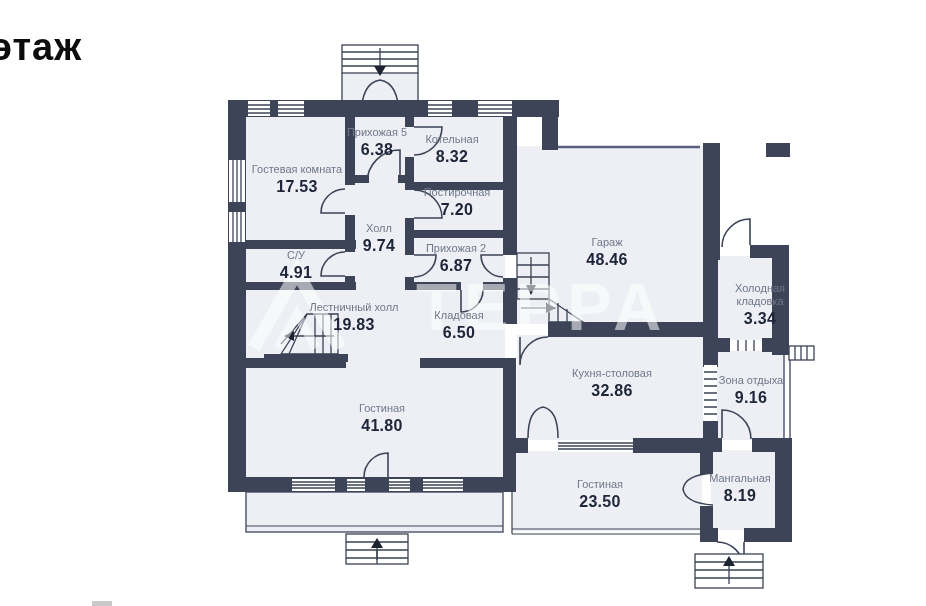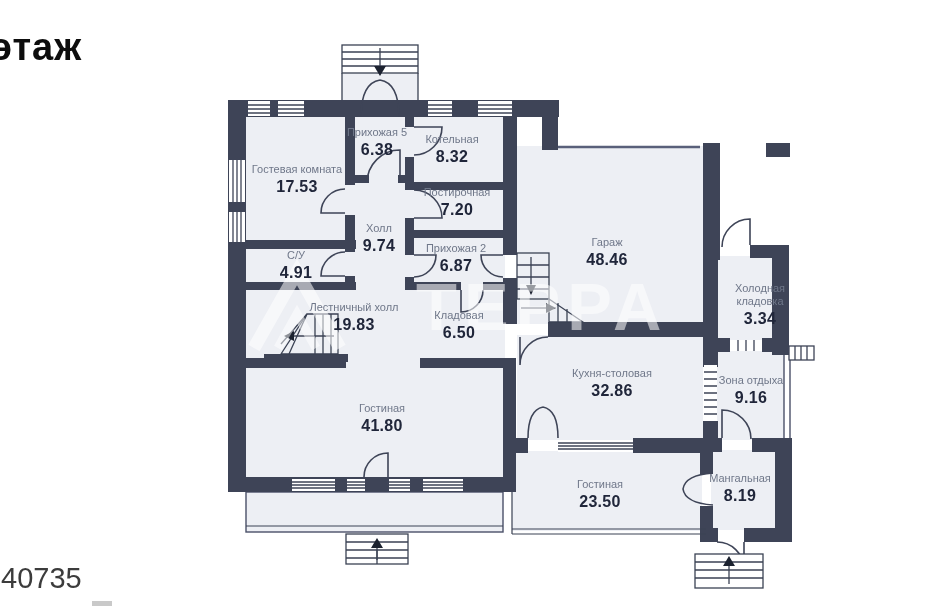--- a/index.html
+++ b/index.html
@@ -261,15 +261,14 @@
         <div>Гостиная</div>
         <b>23.50</b>
       </div>
       <div class="room-label" style="left: 740px; top: 472px; width: 100px;">
         <div>Мангальная</div>
         <b>8.19</b>
       </div>
     </div>
 
   <div class="floor-title">этаж</div>
-  <div class="listing-number">40735</div>
   <div class="bottom-artifact"></div>
 </div>
 
 </body></html>

